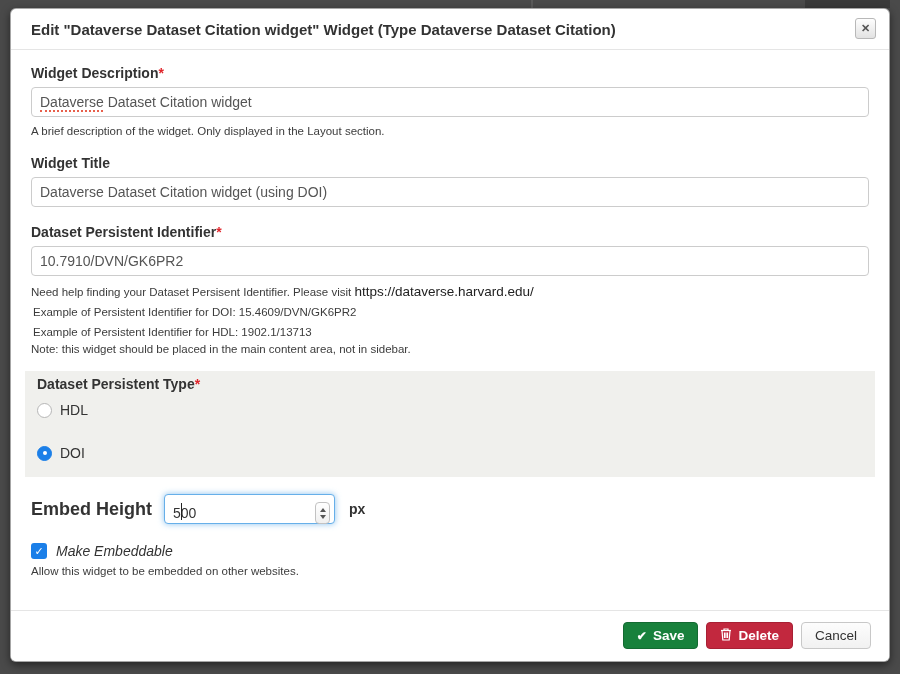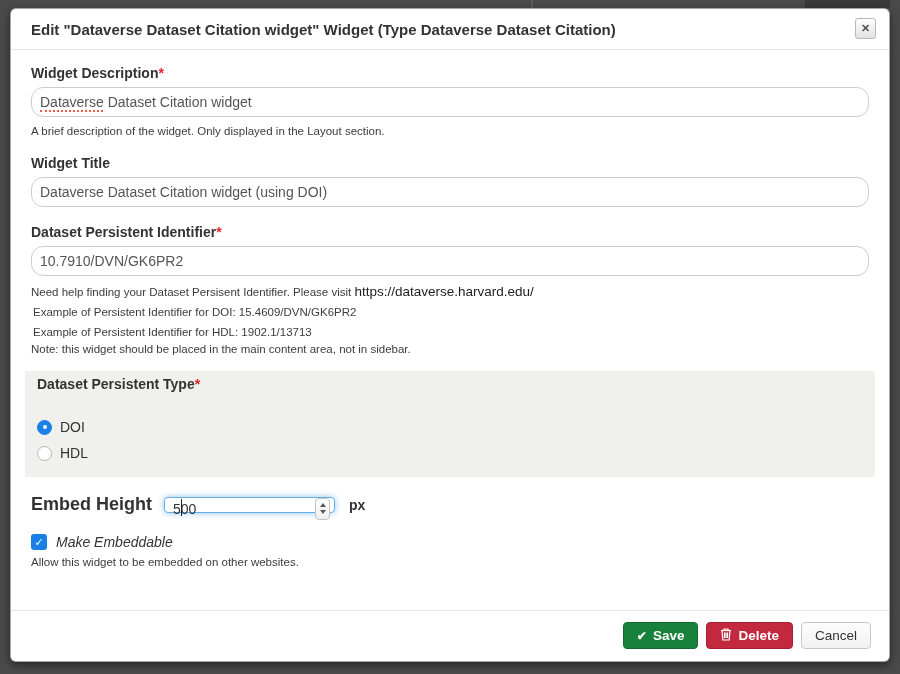--- a/index.html
+++ b/index.html
@@ -64,21 +64,21 @@
     color: #333;
     line-height: 16px;
     margin-bottom: 6px;
   }
   .req { color: #e0252b; font-weight: bold; }
 
   .text-input {
     width: 100%;
     height: 30px;
     border: 1px solid #ccc;
-    border-radius: 12px;
+    border-radius: 4px;
     padding: 0 8px;
     font-family: "Liberation Sans", sans-serif;
     font-size: 14px;
     color: #555;
     background: #fff;
     outline: none;
   }
   .input-wrap { position: relative; }
   .spellcheck-line {
     position: absolute;
@@ -133,21 +133,21 @@
     width: 4px; height: 4px;
     border-radius: 50%;
     background: #fff;
   }
   .radio-label { font-size: 14px; color: #333; margin-left: 8px; }
 
   .embed-row { display: flex; align-items: center; margin-top: 17px; }
   .embed-label { font-size: 18px; font-weight: bold; color: #333; }
   .number-input {
     margin-left: 12px;
-    width: 171px; height: 16px;
+    width: 171px; height: 30px;
     border: 1px solid #66afe9;
     border-radius: 4px;
     box-shadow: 0 0 6px rgba(102,175,233,0.75);
     display: flex;
     align-items: center;
     padding: 8px 4px 0 8px;
     font-size: 14px;
     color: #333;
     position: relative;
     background: #fff;
@@ -263,27 +263,27 @@
       <div class="form-label"><span>Dataset Persistent Identifier</span><span class="req">*</span></div>
       <input class="text-input" type="text" value="10.7910/DVN/GK6PR2" style="">
       <div class="pid-help-line" style="margin-top:9px;"><span>Need help finding your Dataset Persisent Identifier. Please visit </span><span class="url-text">https://dataverse.harvard.edu/</span></div>
       <div class="pid-help-line pid-example">Example of Persistent Identifier for DOI: 15.4609/DVN/GK6PR2</div>
       <div class="pid-help-line pid-example">Example of Persistent Identifier for HDL: 1902.1/13713</div>
       <div class="pid-help-line note-line">Note: this widget should be placed in the main content area, not in sidebar.</div>
     </div>
 
     <div class="type-panel">
       <div class="form-label"><span>Dataset Persistent Type</span><span class="req">*</span></div>
+      <div class="radio-row">
+        <span class="radio-control"></span>
+        <span class="radio-label">HDL</span>
+      </div>
       <div class="radio-row radio-row-first">
         <span class="radio-control selected"></span>
         <span class="radio-label">DOI</span>
-      </div>
-      <div class="radio-row">
-        <span class="radio-control"></span>
-        <span class="radio-label">HDL</span>
       </div>
     </div>
 
     <div class="embed-row">
       <span class="embed-label">Embed Height</span>
       <div class="number-input">
         <span class="number-value">500<span class="caret"></span></span>
         <span class="spinner">
           <span class="spin-up"></span>
           <span class="spin-down"></span>

